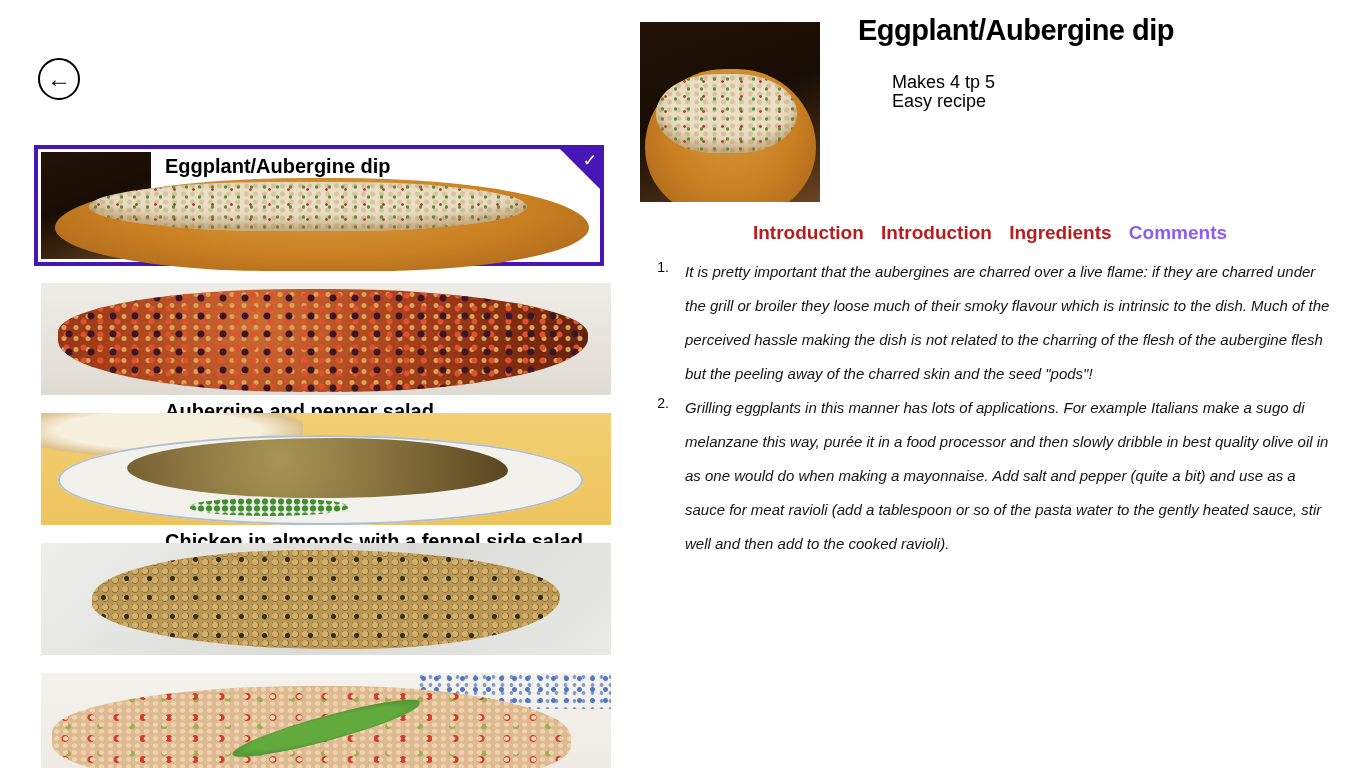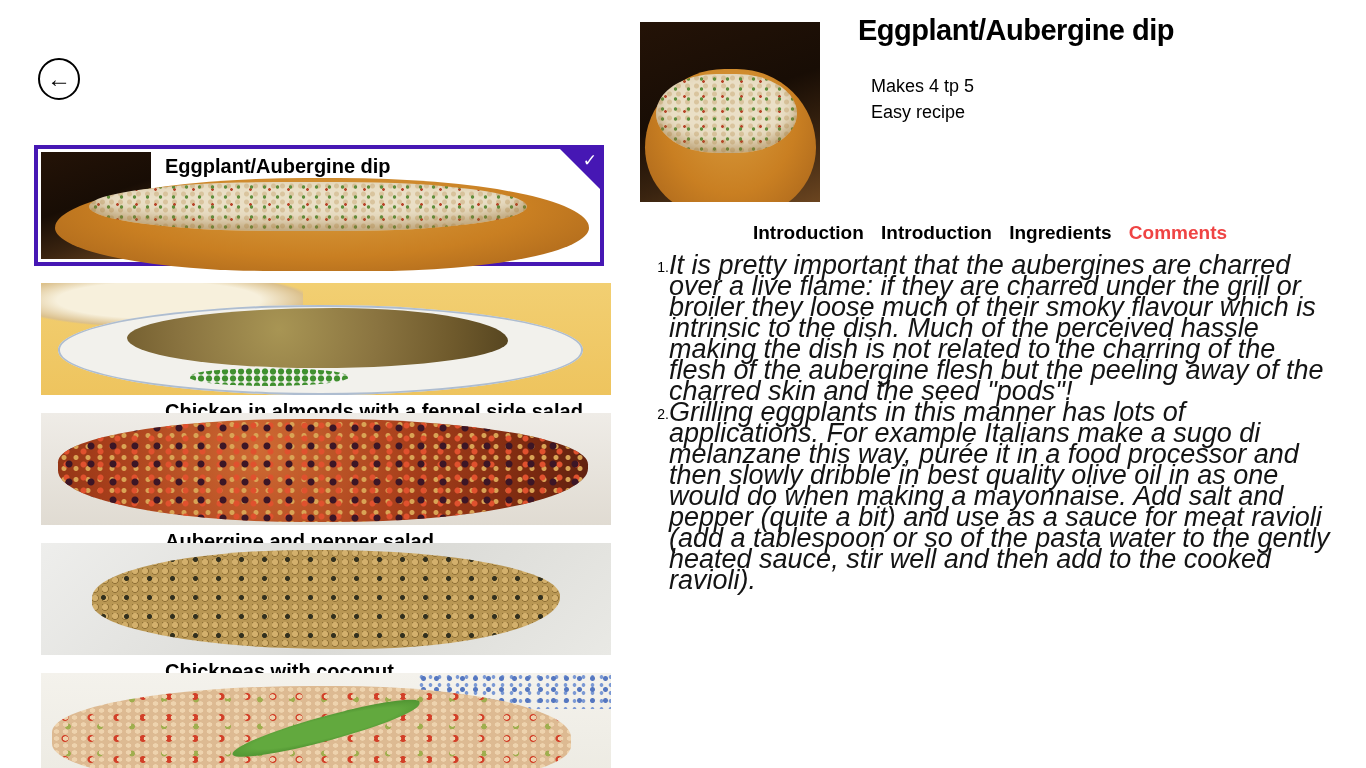--- a/index.html
+++ b/index.html
@@ -87,31 +87,31 @@
                        radial-gradient(circle,#d23f28 3px,transparent 4px),
                        radial-gradient(circle,#9fae4e 2.5px,transparent 3.3px);
       background-size:9px 7px,26px 21px,32px 27px; }
   .art-farro .leaf { position:absolute; left:33%; top:38%; width:34%; height:22%;
       background:radial-gradient(ellipse at 50% 50%,#62a93e 55%,#3f7f26 100%);
       border-radius:62% 38% 60% 40%; transform:rotate(-14deg); }
 
   
   .detail-image { position:absolute; left:640px; top:22px; width:180px; height:180px; }
   .detail-title { position:absolute; left:858px; top:14px; font-size:29px; font-weight:bold; letter-spacing:-.5px; }
-  .detail-meta { position:absolute; left:871px; top:73px; font-size:18px; line-height:26px; white-space:pre-line; }
+  .detail-meta { position:absolute; left:892px; top:73px; font-size:18px; line-height:19px; white-space:pre-line; }
 
   .tabs { position:absolute; left:640px; top:222px; width:700px; text-align:center;
           font-size:19px; font-weight:bold; }
-  .tab { color:#000000; margin:0 6px; cursor:pointer; }
-  .tab.active { color:#ef4444; }
+  .tab { color:#b91c1c; margin:0 6px; cursor:pointer; }
+  .tab.active { color:#8b5cf6; }
 
   .comments { position:absolute; left:645px; top:255px; width:692px; list-style:none; }
   .comment { display:flex; }
   .comment-num { width:24px; text-align:right; font-size:14px; padding-top:4px; flex:none; }
-  .comment-text { flex:1; margin-left:0; font-style:italic; font-size:27px; line-height:21px; color:#141414; }
+  .comment-text { flex:1; margin-left:16px; font-style:italic; font-size:15px; line-height:34px; color:#141414; }
 </style>
 </head>
 <body>
 
 <div class="page-header">
   <div class="back-btn">
     <span>←</span>
   </div>
 </div>
 
@@ -120,53 +120,50 @@
   <div class="tile selected">
     <div class="tile-img art art-dip">
       <div class="bowl"></div>
         <div class="dip"></div>
     </div>
     <div class="tile-text">
       <div class="tile-title">Eggplant/Aubergine dip</div>
     </div>
     <div class="sel-corner"></div>
     <span class="sel-check">✓</span>
+  </div>
+
+  <div class="tile">
+    <div class="tile-img art art-caponata">
+      <div class="mound"></div>
+        <div class="bits"></div>
+    </div>
+    <div class="tile-text">
+      <div class="tile-title">Aubergine and pepper salad</div>
+      <div class="tile-sub">Caponata</div>
+    </div>
   </div>
 
   <div class="tile">
     <div class="tile-img art art-chicken">
       <div class="bread"></div>
         <div class="plate"></div>
         <div class="meat"></div>
         <div class="garnish"></div>
     </div>
     <div class="tile-text">
       <div class="tile-title">Chicken in almonds with a fennel side salad</div>
       <div class="tile-sub">Pollo affinocchiato</div>
     </div>
   </div>
 
   <div class="tile">
-    <div class="tile-img art art-caponata">
-      <div class="mound"></div>
-        <div class="bits"></div>
-    </div>
-    <div class="tile-text">
-      <div class="tile-title">Aubergine and pepper salad</div>
-      <div class="tile-sub">Caponata</div>
-    </div>
-  </div>
-
-  <div class="tile">
     <div class="tile-img art art-chickpeas">
       <div class="peas"></div>
         <div class="dark"></div>
-    </div>
-    <div class="tile-text">
-      <div class="tile-title">Chickpeas with coconut</div>
     </div>
   </div>
 
   <div class="tile tight">
     <div class="tile-img art art-farro">
       <div class="pattern"></div>
         <div class="grains"></div>
         <div class="leaf"></div>
     </div>
 

